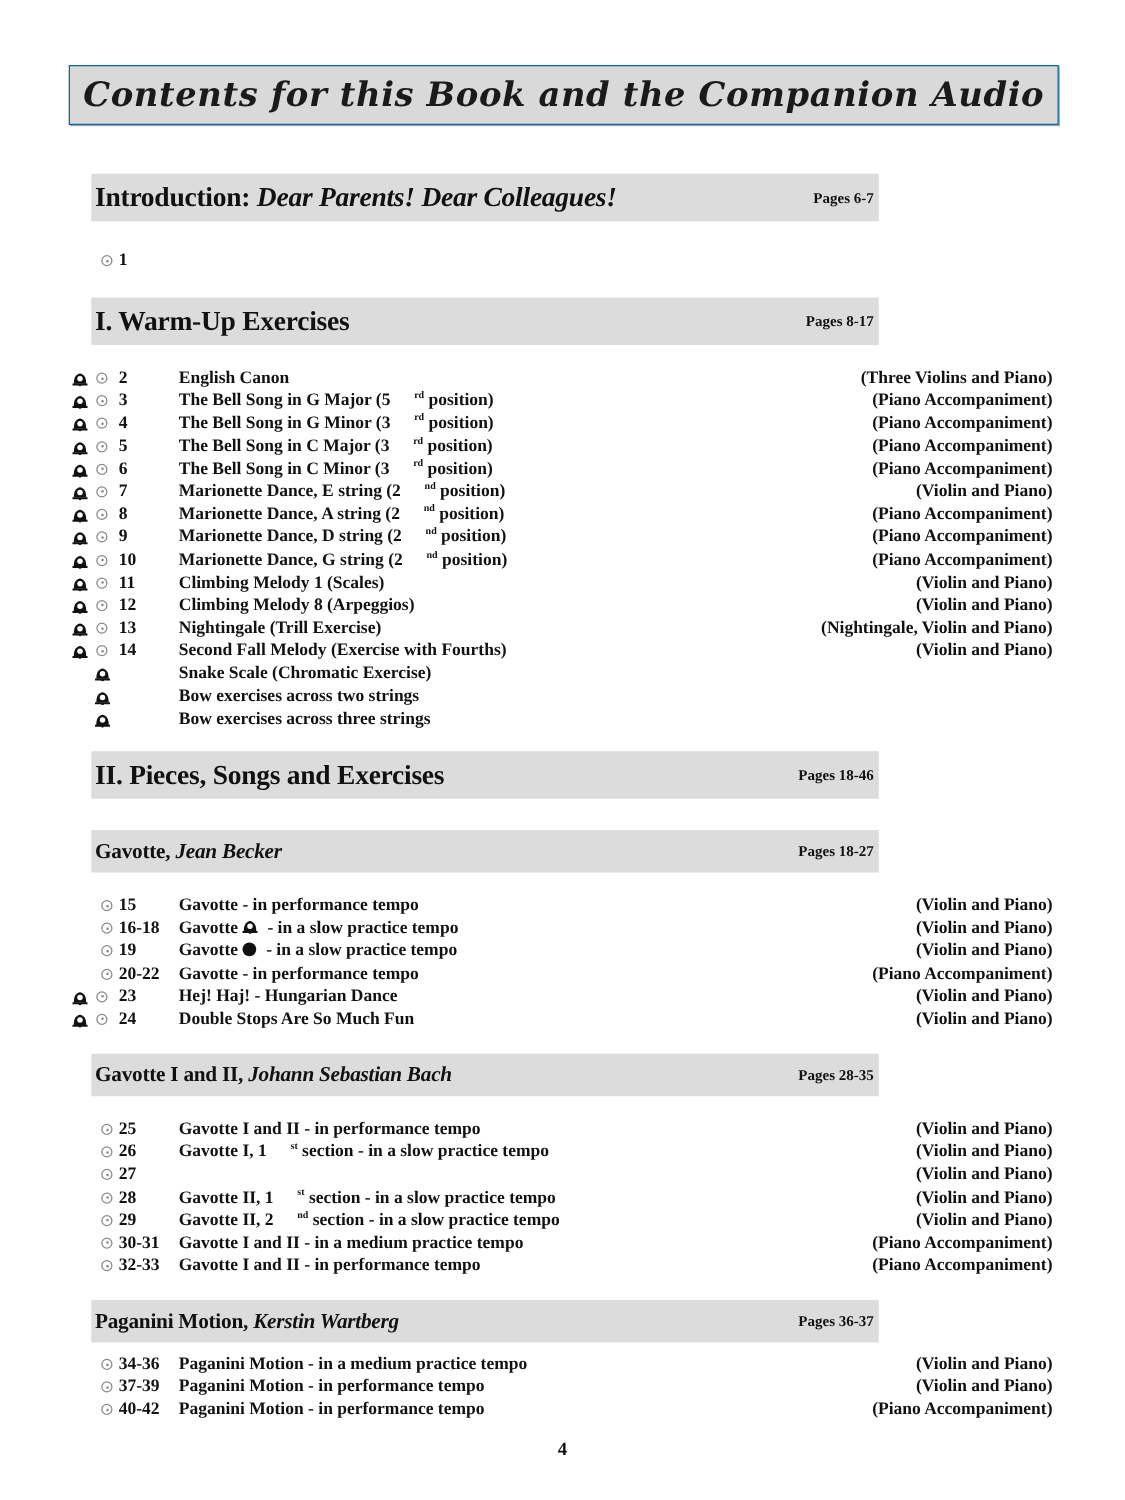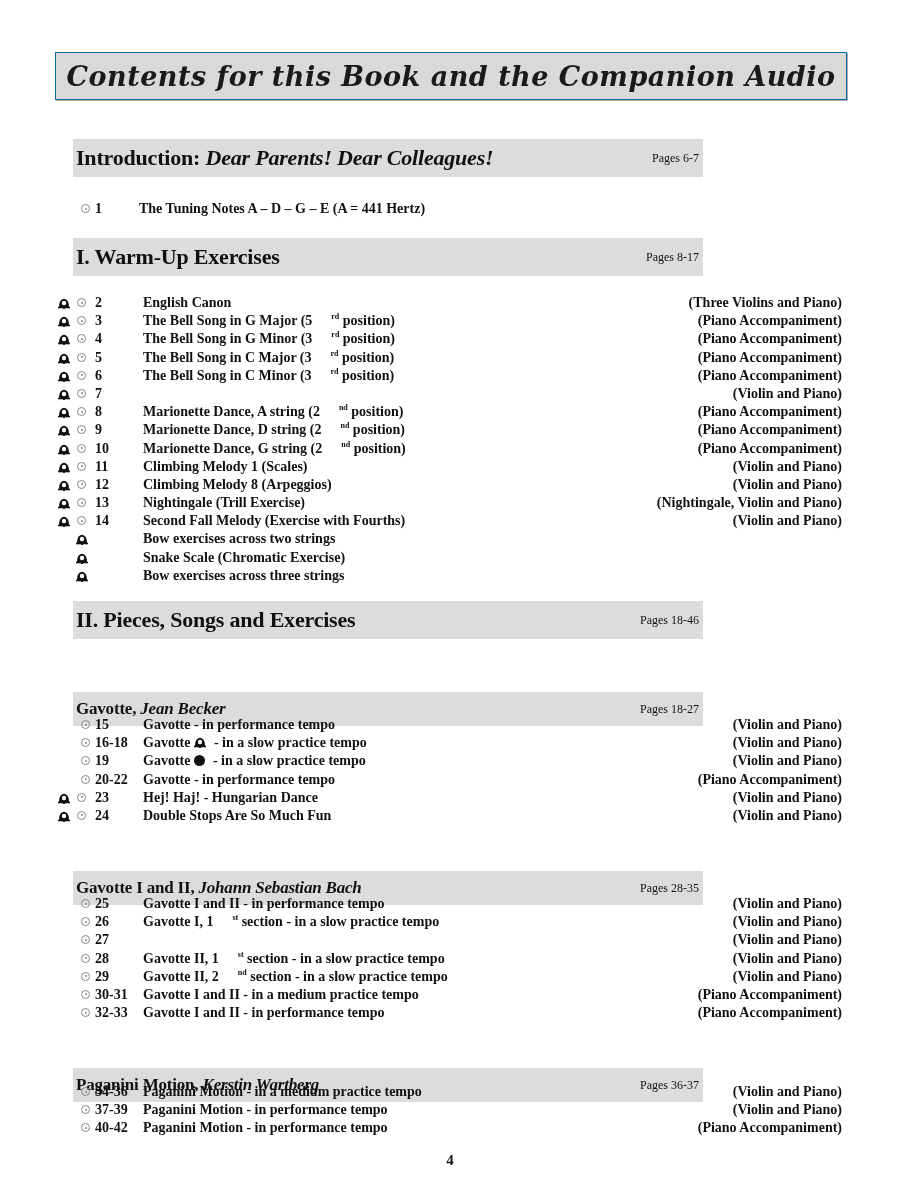--- a/index.html
+++ b/index.html
@@ -7,25 +7,25 @@
          font-family: "Liberation Serif", "DejaVu Serif", serif; color: #111; }
   .title-box { position: absolute; left: 55px; top: 52px; width: 790px; height: 46px;
                background: #d9d9d9; border: 1px solid #0369a1; box-shadow: 1px 1px 0 #aaa;
                display: flex; align-items: center; justify-content: center; }
   .title-box span { font-family: "DejaVu Serif", serif; font-style: italic; font-weight: bold;
                     font-size: 27px; letter-spacing: 0.5px; color: #1a1a1a; }
   .band { position: absolute; left: 73px; width: 630px; background: #dcdcdc;
           display: flex; align-items: center; justify-content: space-between; box-sizing: border-box;
           padding: 0 4px 0 3px; }
   .band.big { height: 38px; }
-  .band.small { height: 34px; margin-top: 28px; }
+  .band.small { height: 34px; }
   .band .h { font-weight: bold; font-size: 22px; letter-spacing: -0.2px; }
   .band.small .h { font-size: 17px; }
   .band .h i { font-style: italic; }
-  .band .pages { font-weight: normal; font-size: 12px; }
+  .band .pages { font-weight: bold; font-size: 12px; }
   .rows { position: absolute; left: 55px; width: 787px; }
   .row { position: relative; height: 18.2px; font-weight: bold; font-size: 14px; line-height: 18px; white-space: nowrap; }
   .row .bell { position: absolute; left: 2px; top: 3px; width: 14px; height: 12px; }
   .row .bell.solo { left: 20px; }
   .row .cd { position: absolute; left: 22px; top: 4px; width: 9px; height: 9px; border-radius: 50%;
              border: 1px solid #888; box-sizing: border-box; }
   .row .cd::after { content: ""; position: absolute; left: 2.5px; top: 2.5px; width: 2px; height: 2px; border-radius: 50%; background: #888; }
   .row .cd.ind { left: 26px; }
   .row .num { position: absolute; left: 40px; top: 0; }
   .row .txt { position: absolute; left: 88px; top: 0; }
@@ -57,21 +57,20 @@
   <span class="h">
     <span>Introduction:</span>
     <i>Dear Parents! Dear Colleagues!</i>
   </span>
   <span class="pages">Pages 6-7</span>
 </div>
 <div class="rows" style="top:200px">
   <div class="row">
     <span class="cd" style="left:26px"></span>
     <span class="num">1</span>
-    <span class="txt" style="left:84px">The Tuning Notes A – D – G – E   (A = 441 Hertz)</span>
   </div>
 </div>
 
 <div class="band big" style="top:238px">
   <span class="h">I. Warm-Up Exercises</span>
   <span class="pages">Pages 8-17</span>
 </div>
 <div class="rows" id="warmup-rows" style="top:294px">
     <div class="row">
       <svg class="bell" viewBox="0 0 14 12">
@@ -117,20 +116,21 @@
       <span class="num">6</span>
       <span class="txt"><span>The Bell Song in C Minor (3</span><sup>rd</sup><span> position)</span></span>
       <span class="inst">(Piano Accompaniment)</span>
     </div>
     <div class="row">
       <svg class="bell" viewBox="0 0 14 12">
         <use href="#bellsym"></use>
       </svg>
       <span class="cd"></span>
       <span class="num">7</span>
+      <span class="txt"><span>Marionette Dance, E string (2</span><sup>nd</sup><span> position)</span></span>
       <span class="inst">(Violin and Piano)</span>
     </div>
     <div class="row">
       <svg class="bell" viewBox="0 0 14 12">
         <use href="#bellsym"></use>
       </svg>
       <span class="cd"></span>
       <span class="num">8</span>
       <span class="txt"><span>Marionette Dance, A string (2</span><sup>nd</sup><span> position)</span></span>
       <span class="inst">(Piano Accompaniment)</span>
@@ -186,27 +186,27 @@
       </svg>
       <span class="cd"></span>
       <span class="num">14</span>
       <span class="txt"><span>Second Fall Melody (Exercise with Fourths)</span></span>
       <span class="inst">(Violin and Piano)</span>
     </div>
     <div class="row">
       <svg class="bell solo" viewBox="0 0 14 12">
         <use href="#bellsym"></use>
       </svg>
+      <span class="txt"><span>Snake Scale (Chromatic Exercise)</span></span>
+    </div>
+    <div class="row">
+      <svg class="bell solo" viewBox="0 0 14 12">
+        <use href="#bellsym"></use>
+      </svg>
       <span class="txt"><span>Bow exercises across two strings</span></span>
-    </div>
-    <div class="row">
-      <svg class="bell solo" viewBox="0 0 14 12">
-        <use href="#bellsym"></use>
-      </svg>
-      <span class="txt"><span>Snake Scale (Chromatic Exercise)</span></span>
     </div>
     <div class="row">
       <svg class="bell solo" viewBox="0 0 14 12">
         <use href="#bellsym"></use>
       </svg>
       <span class="txt"><span>Bow exercises across three strings</span></span>
     </div>
   </div>
 
 <div class="band big" style="top:601px">

